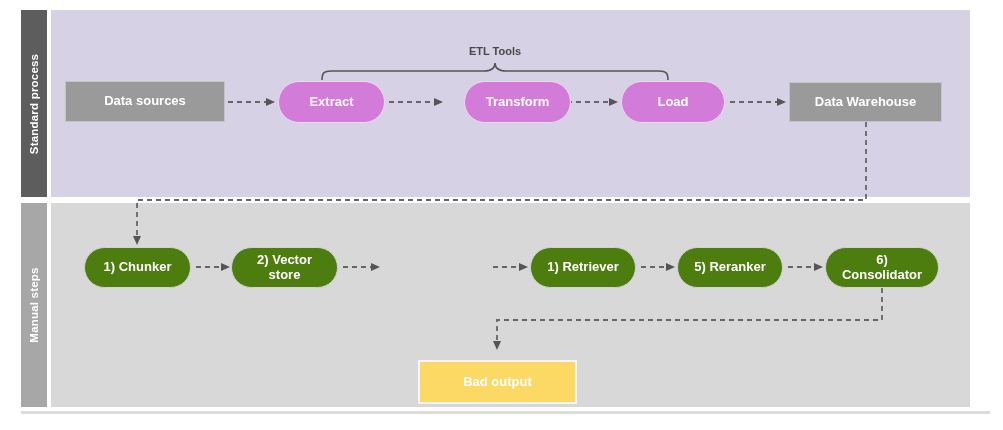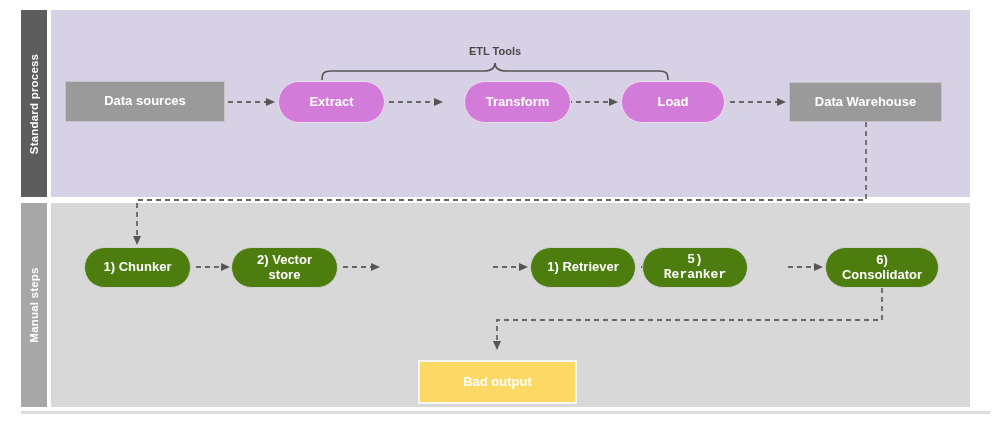--- a/index.html
+++ b/index.html
@@ -39,21 +39,21 @@
   
   .n-datasources{left:65px;top:81px;width:160px;height:41px;}
   .n-extract{left:278px;top:81px;width:107px;height:42px;}
   .n-transform{left:464px;top:81px;width:107px;height:42px;}
   .n-load{left:621px;top:81px;width:104px;height:42px;}
   .n-warehouse{left:789px;top:82px;width:153px;height:40px;}
   .n-chunker{left:84px;top:247px;width:107px;height:41px;}
   .n-vector{left:231px;top:247px;width:107px;height:41px;}
   .n-rewriter{left:382px;top:247px;width:106px;height:41px;}
   .n-retriever{left:530px;top:247px;width:106px;height:41px;}
-  .n-reranker{left:642px;top:247px;width:106px;height:41px;font-family:Liberation Mono, monospace;}
+  .n-reranker{left:677px;top:247px;width:106px;height:41px;}
   .n-consolidator{left:825px;top:247px;width:114px;height:41px;}
   .n-badoutput{left:418px;top:360px;width:159px;height:44px;}
   .n-bracelabel{left:435px;top:45px;width:120px;height:18px;}
 </style>
 </head>
 <body>
 
 <div class="canvas">
 
   <div class="abs lane-bar top">

